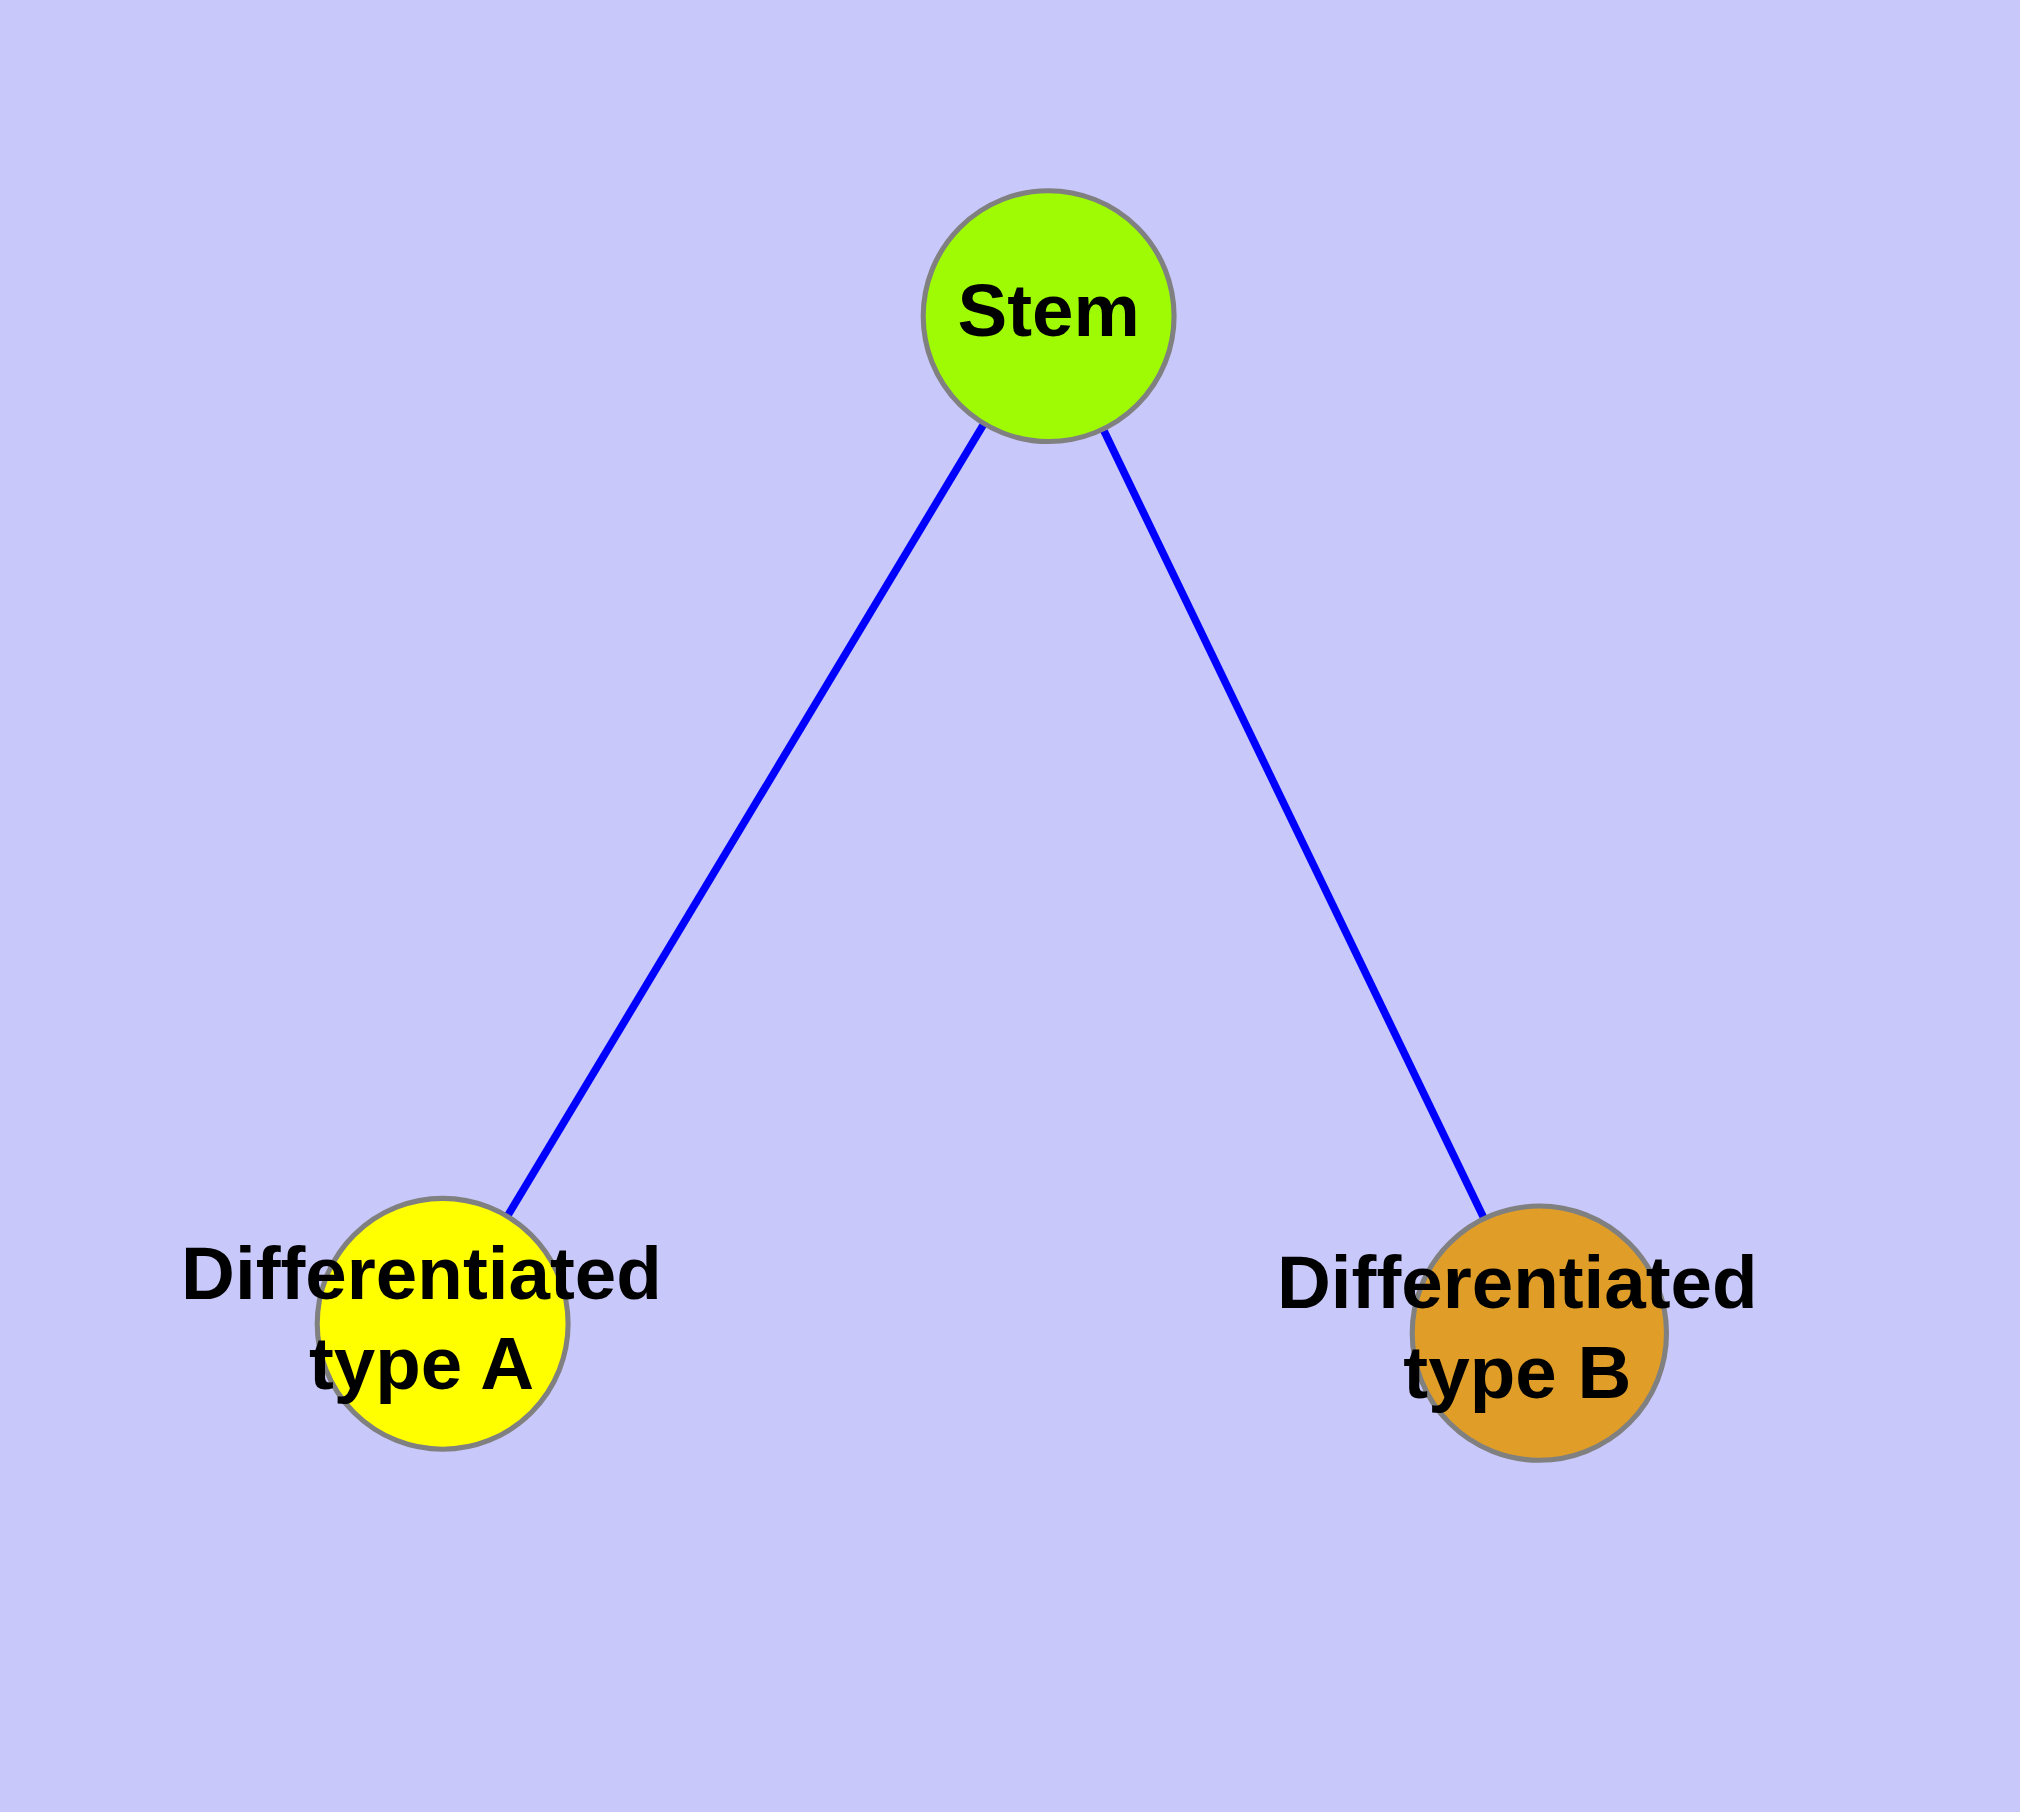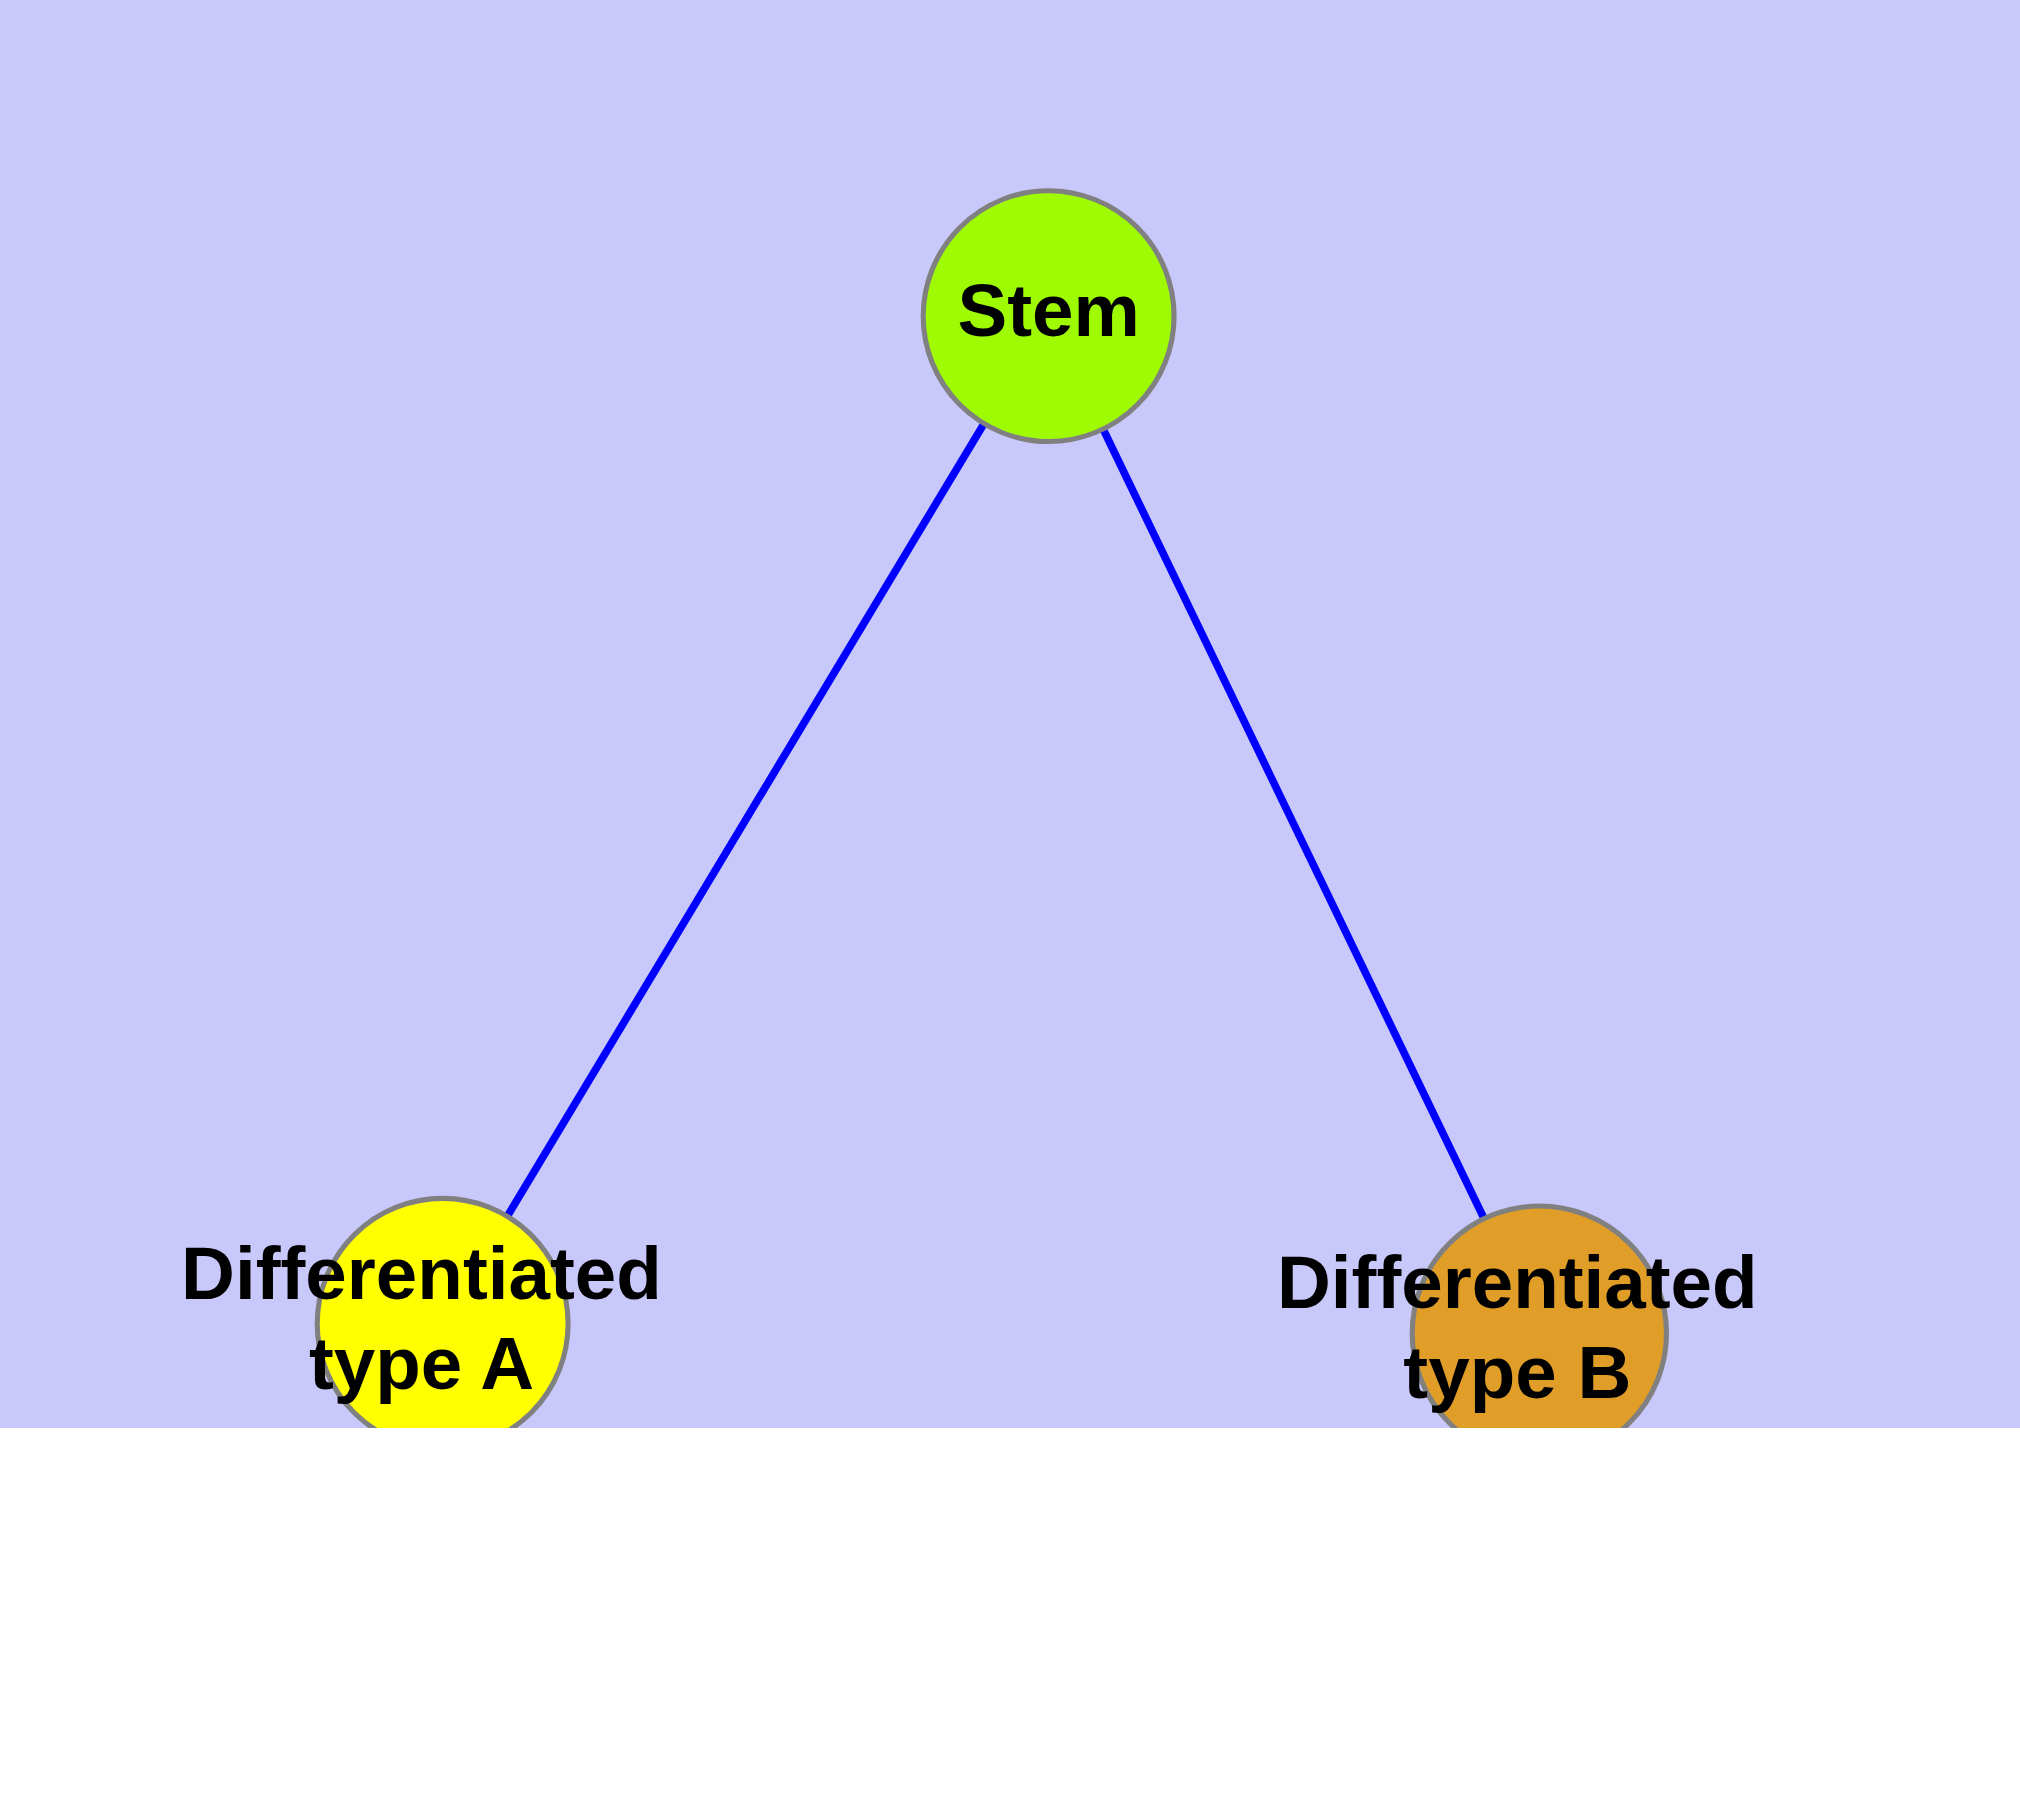--- a/index.html
+++ b/index.html
@@ -3,21 +3,21 @@
 <meta charset="utf-8">
 <style>
   html, body {
     margin: 0;
     padding: 0;
     background: #ffffff;
   }
   #canvas {
     position: relative;
     width: 2021px;
-    height: 1428px;
+    height: 1812px;
     background: #c8c8fa;
     overflow: hidden;
     font-family: "Liberation Sans", sans-serif;
   }
   #graph-svg {
     position: absolute;
     left: 0;
     top: 0;
     width: 2021px;
     height: 1812px;

